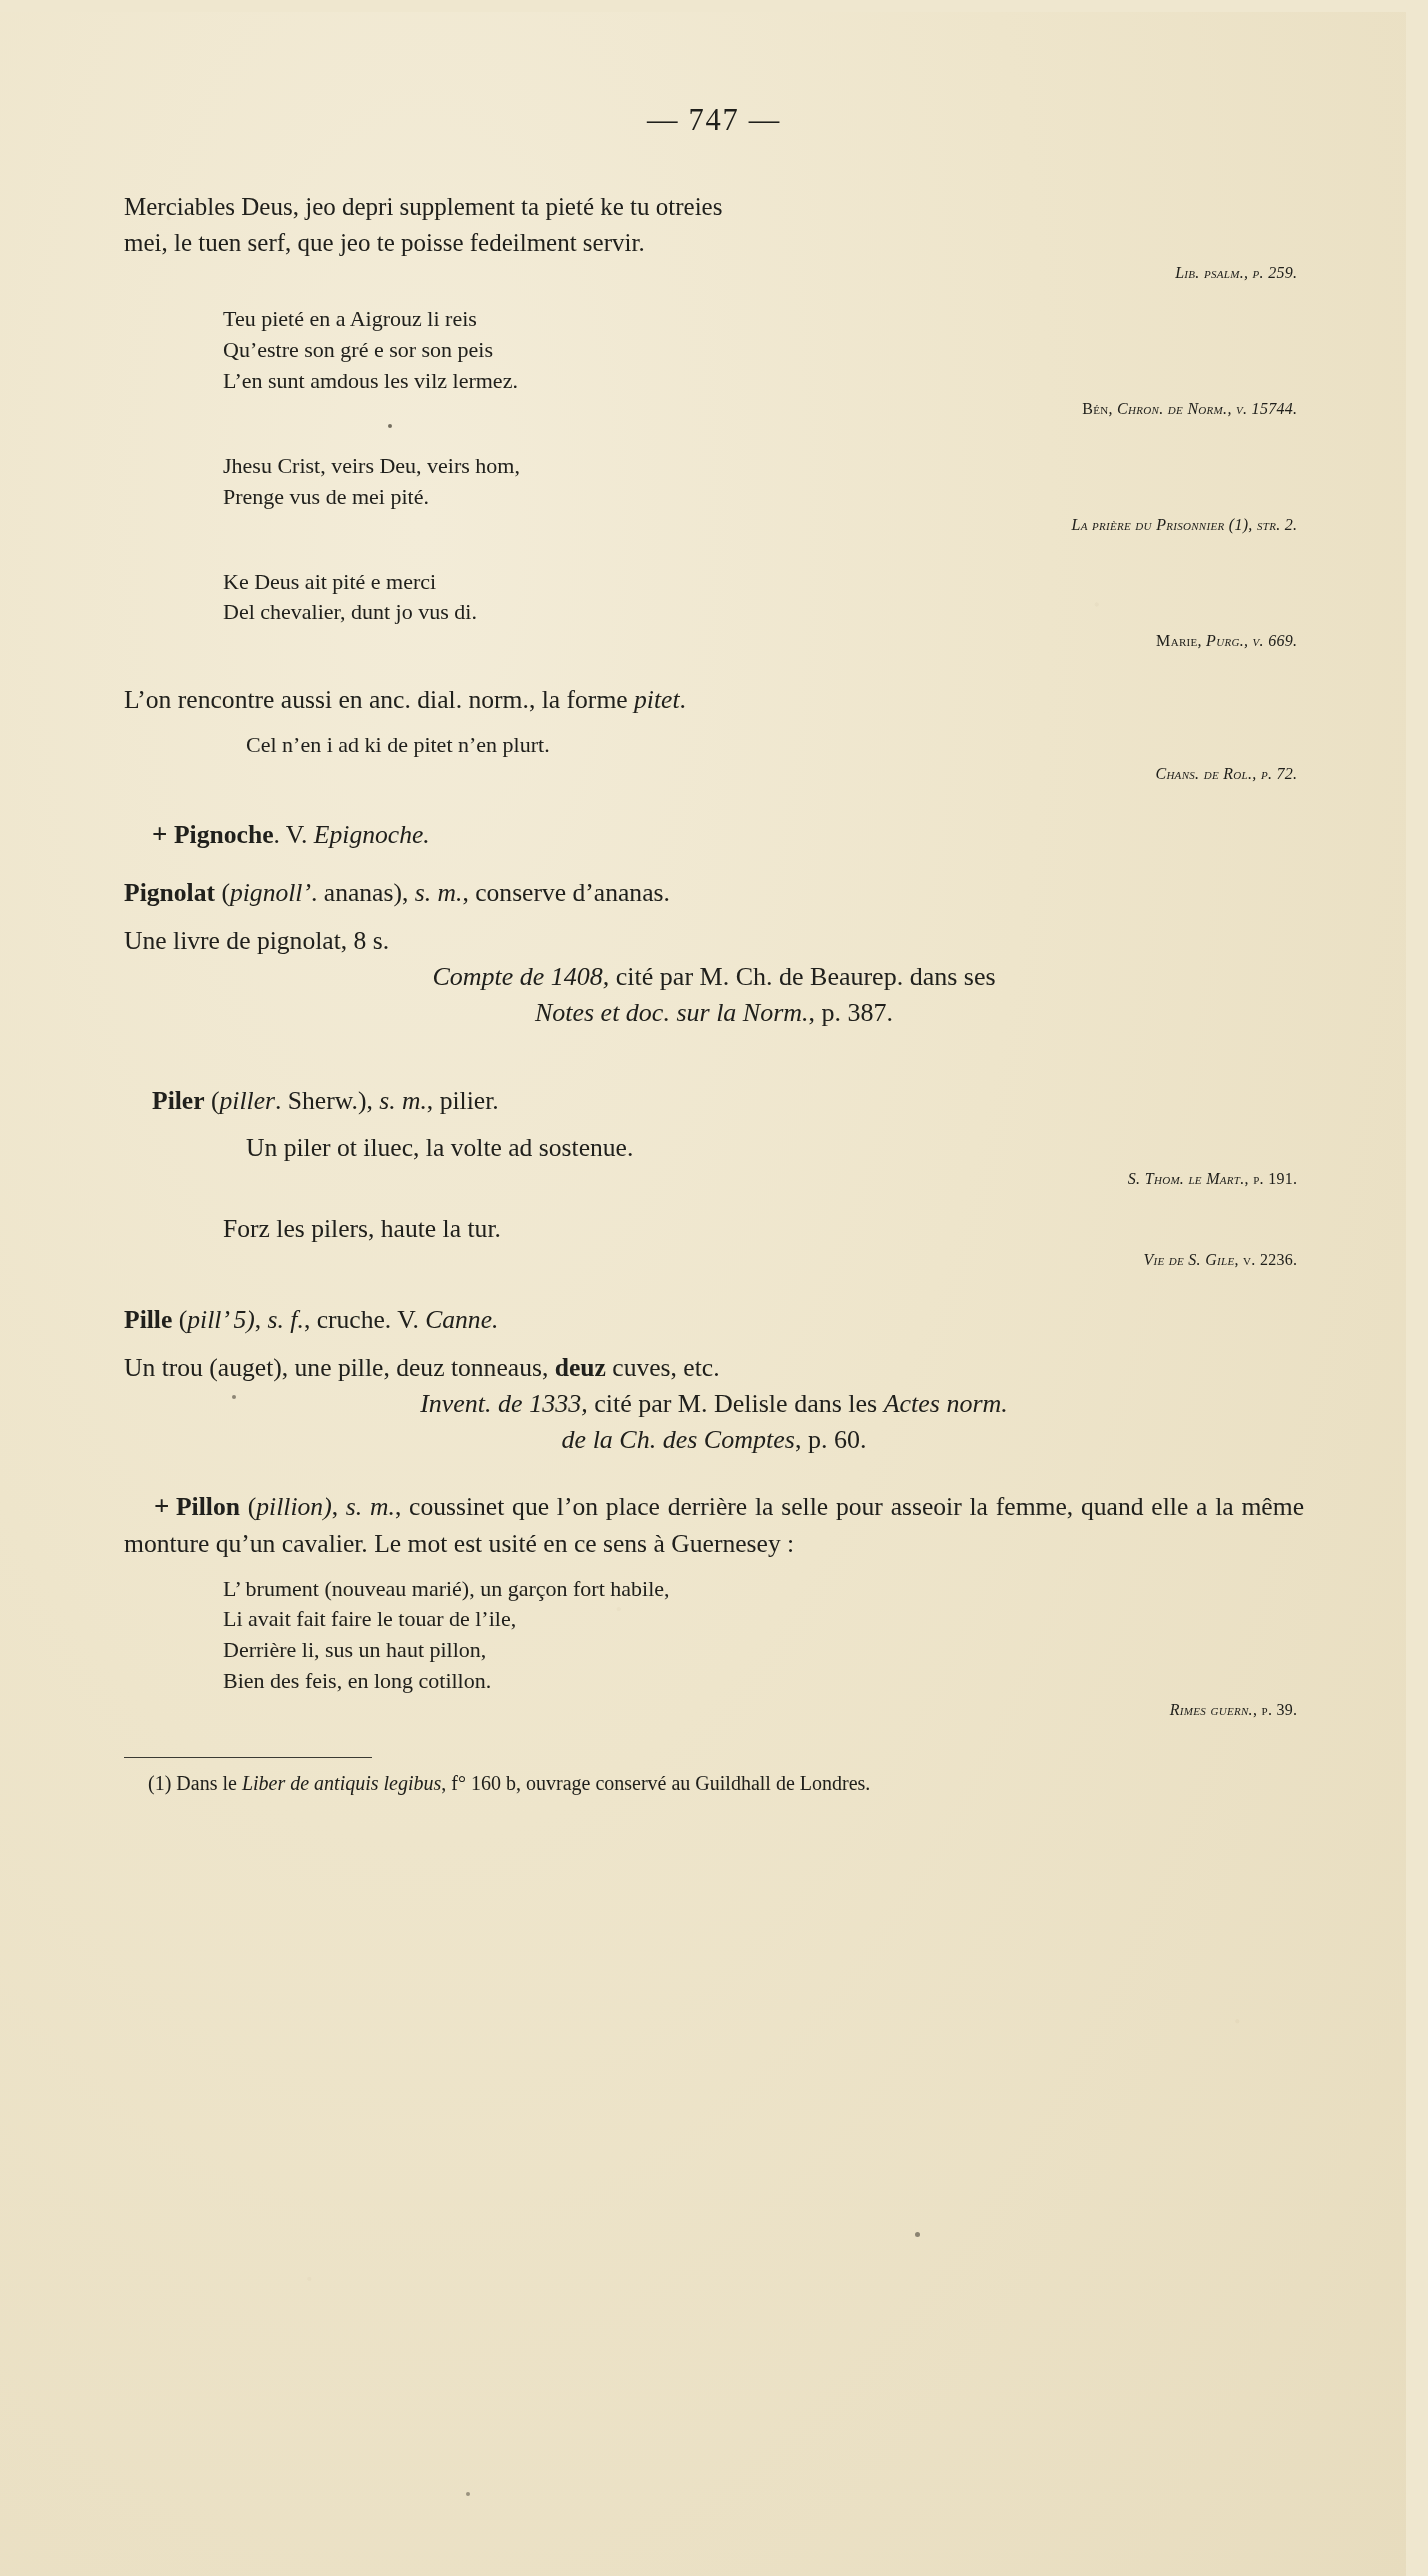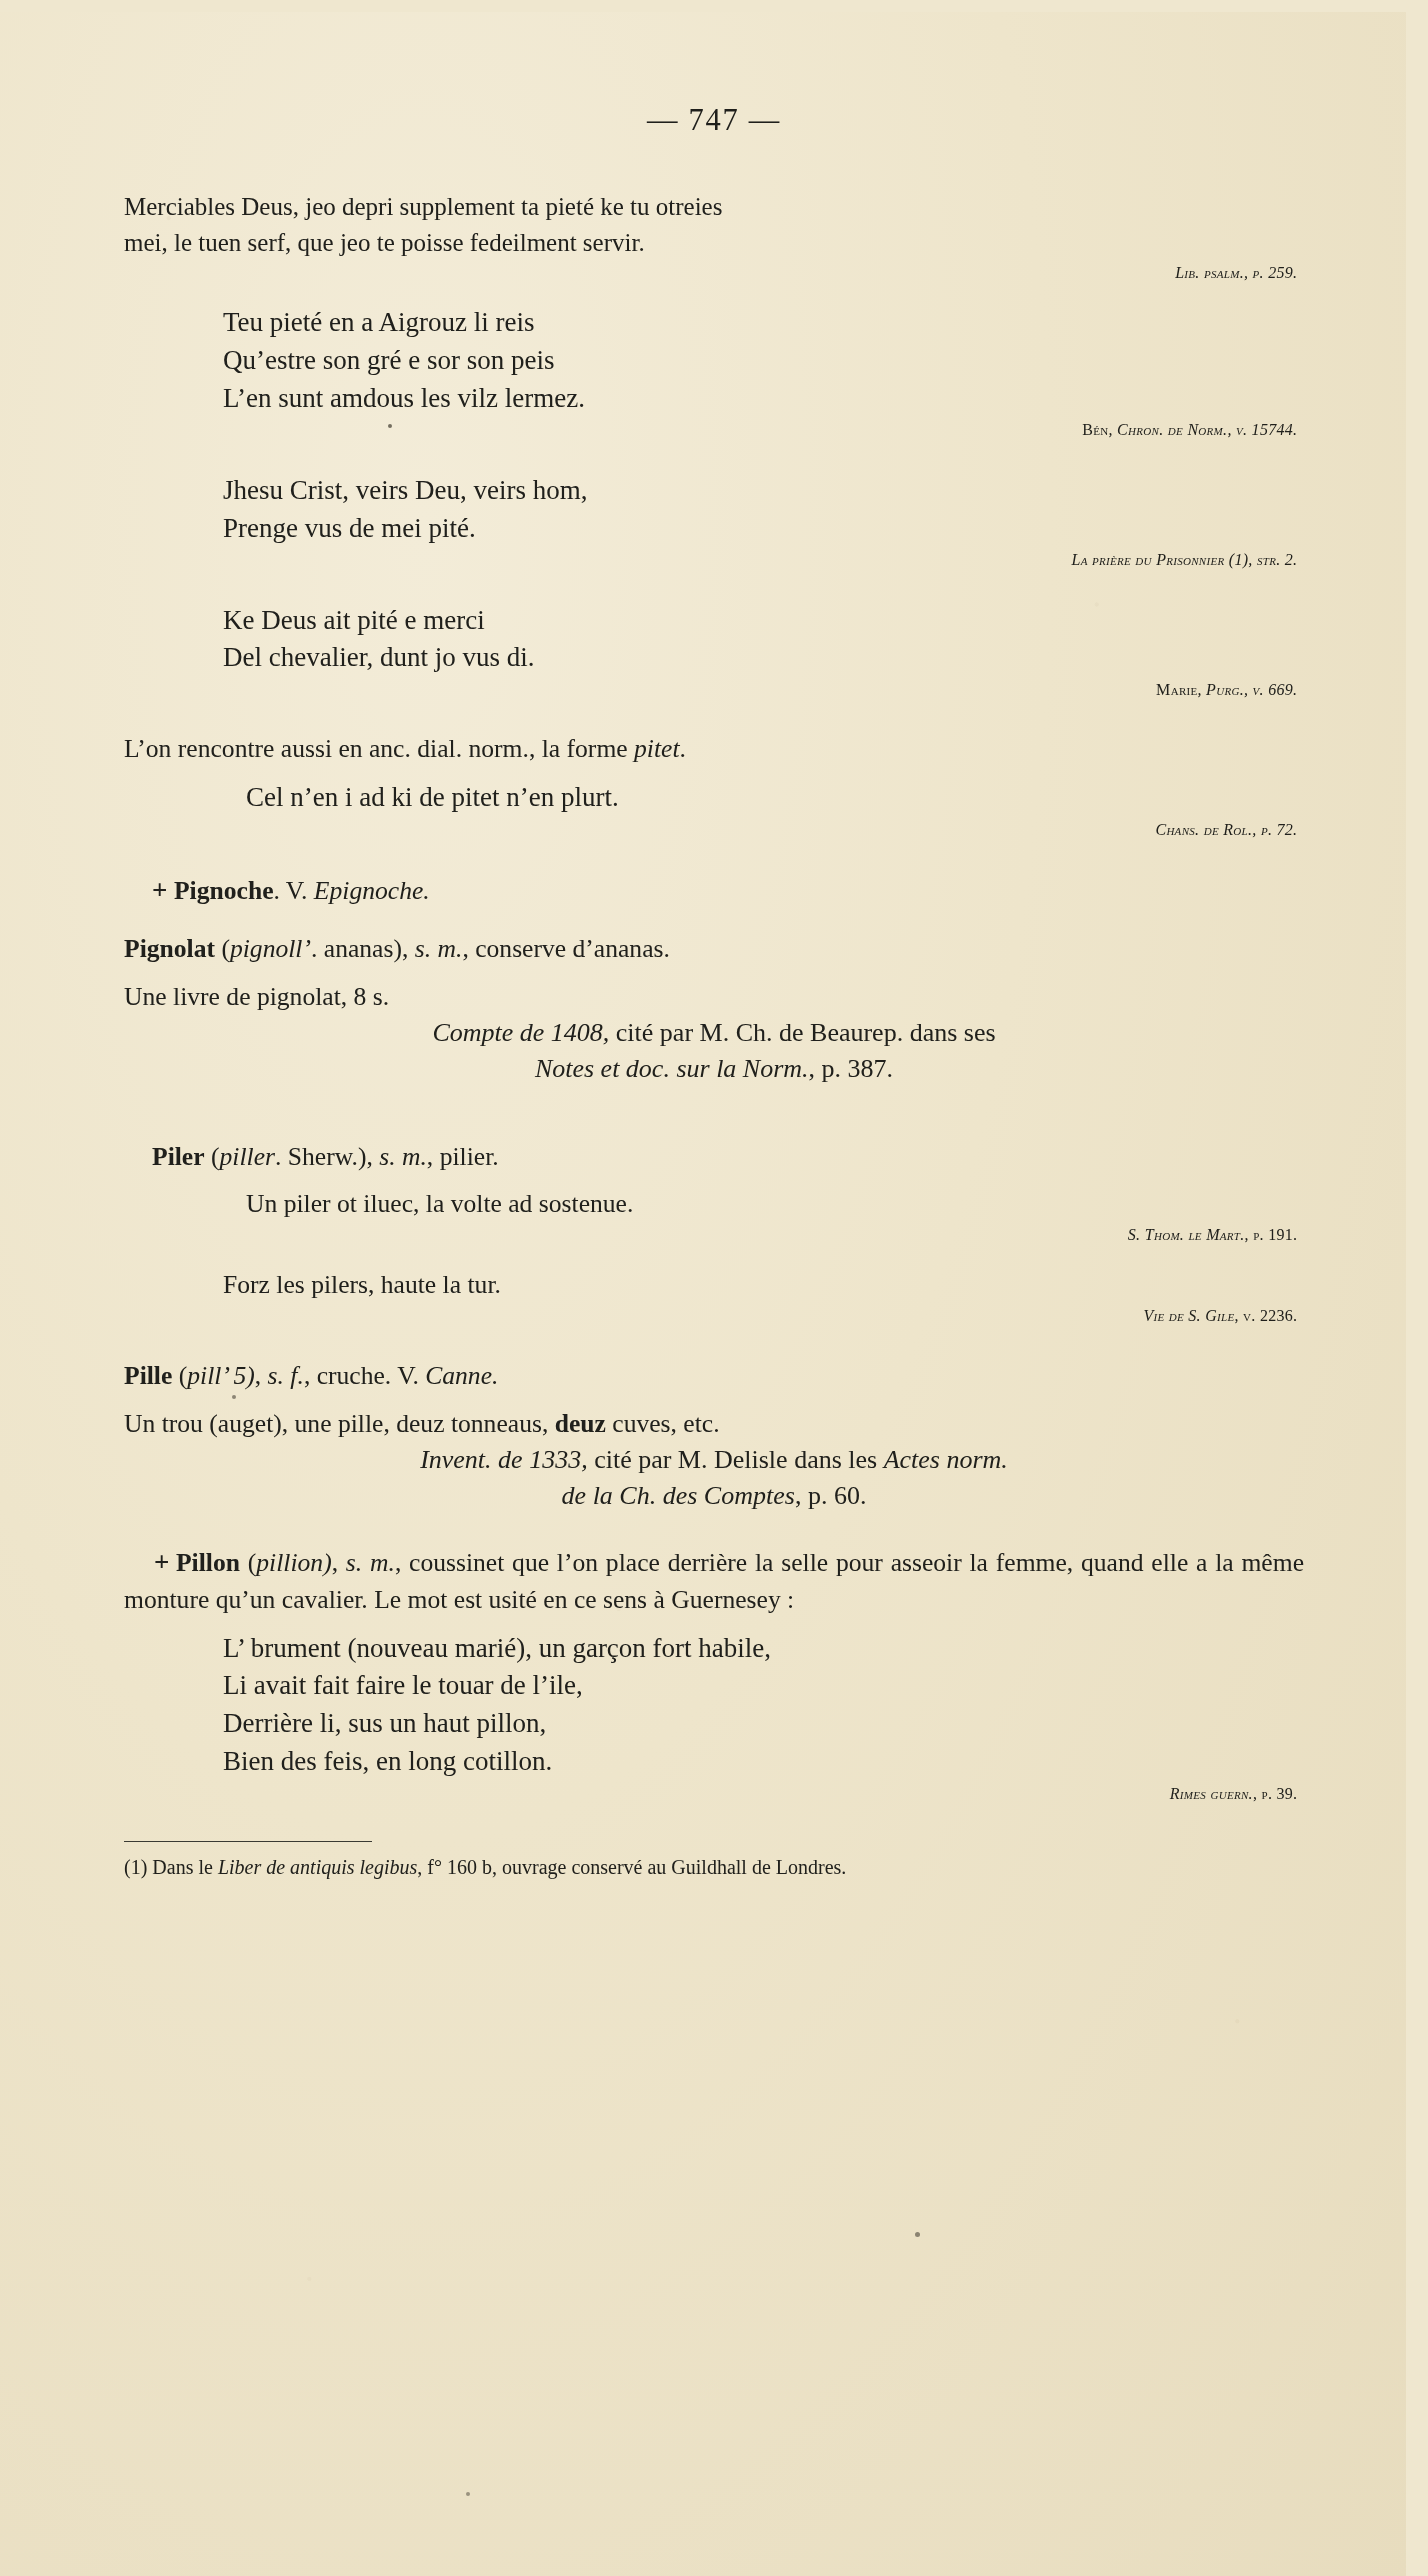--- a/index.html
+++ b/index.html
@@ -54,21 +54,21 @@
     line-height: 1.42;
   }
   .blk { margin-bottom: 8.3px; }
   .para {
     text-align: justify;
   }
   .indent1 { margin-left: 28px; }
   .indent2 { margin-left: 99px; }
   .indent3 { margin-left: 122px; }
   .verse {
-    font-size: 27px;
+    font-size: 22px;
     line-height: 1.40;
   }
   .ref {
     text-align: right;
     font-size: 16px;
     font-variant: small-caps;
     letter-spacing: 0.3px;
     margin-top: 1.7px;
     margin-right: 6.6px;
   }
@@ -97,20 +97,21 @@
   .rule {
     width: 248px;
     border: 0;
     border-top: 0.8px solid #3a3a33;
     margin: 36px 0 11.6px 0;
   }
   .footnote {
     font-size: 20px;
     line-height: 1.38;
     text-align: justify;
+    margin-left: 24px;
   }
   .footmark { vertical-align: baseline; }
   .dotA { position:absolute; left: 388px; top: 412px; width:4.1px; height:4.1px; background:#4a4438; border-radius:50%; opacity:.75;}
   .dotB { position:absolute; left: 232px; top: 1383px; width:4.1px; height:4.1px; background:#4a4438; border-radius:50%; opacity:.6;}
   .dotC { position:absolute; left: 915px; top: 2220px; width:5px; height:5px; background:#4a4438; border-radius:50%; opacity:.6;}
   .dotD { position:absolute; left: 466px; top: 2480px; width:4.1px; height:4.1px; background:#4a4438; border-radius:50%; opacity:.5;}
 </style>
 </head>
 <body>
 

